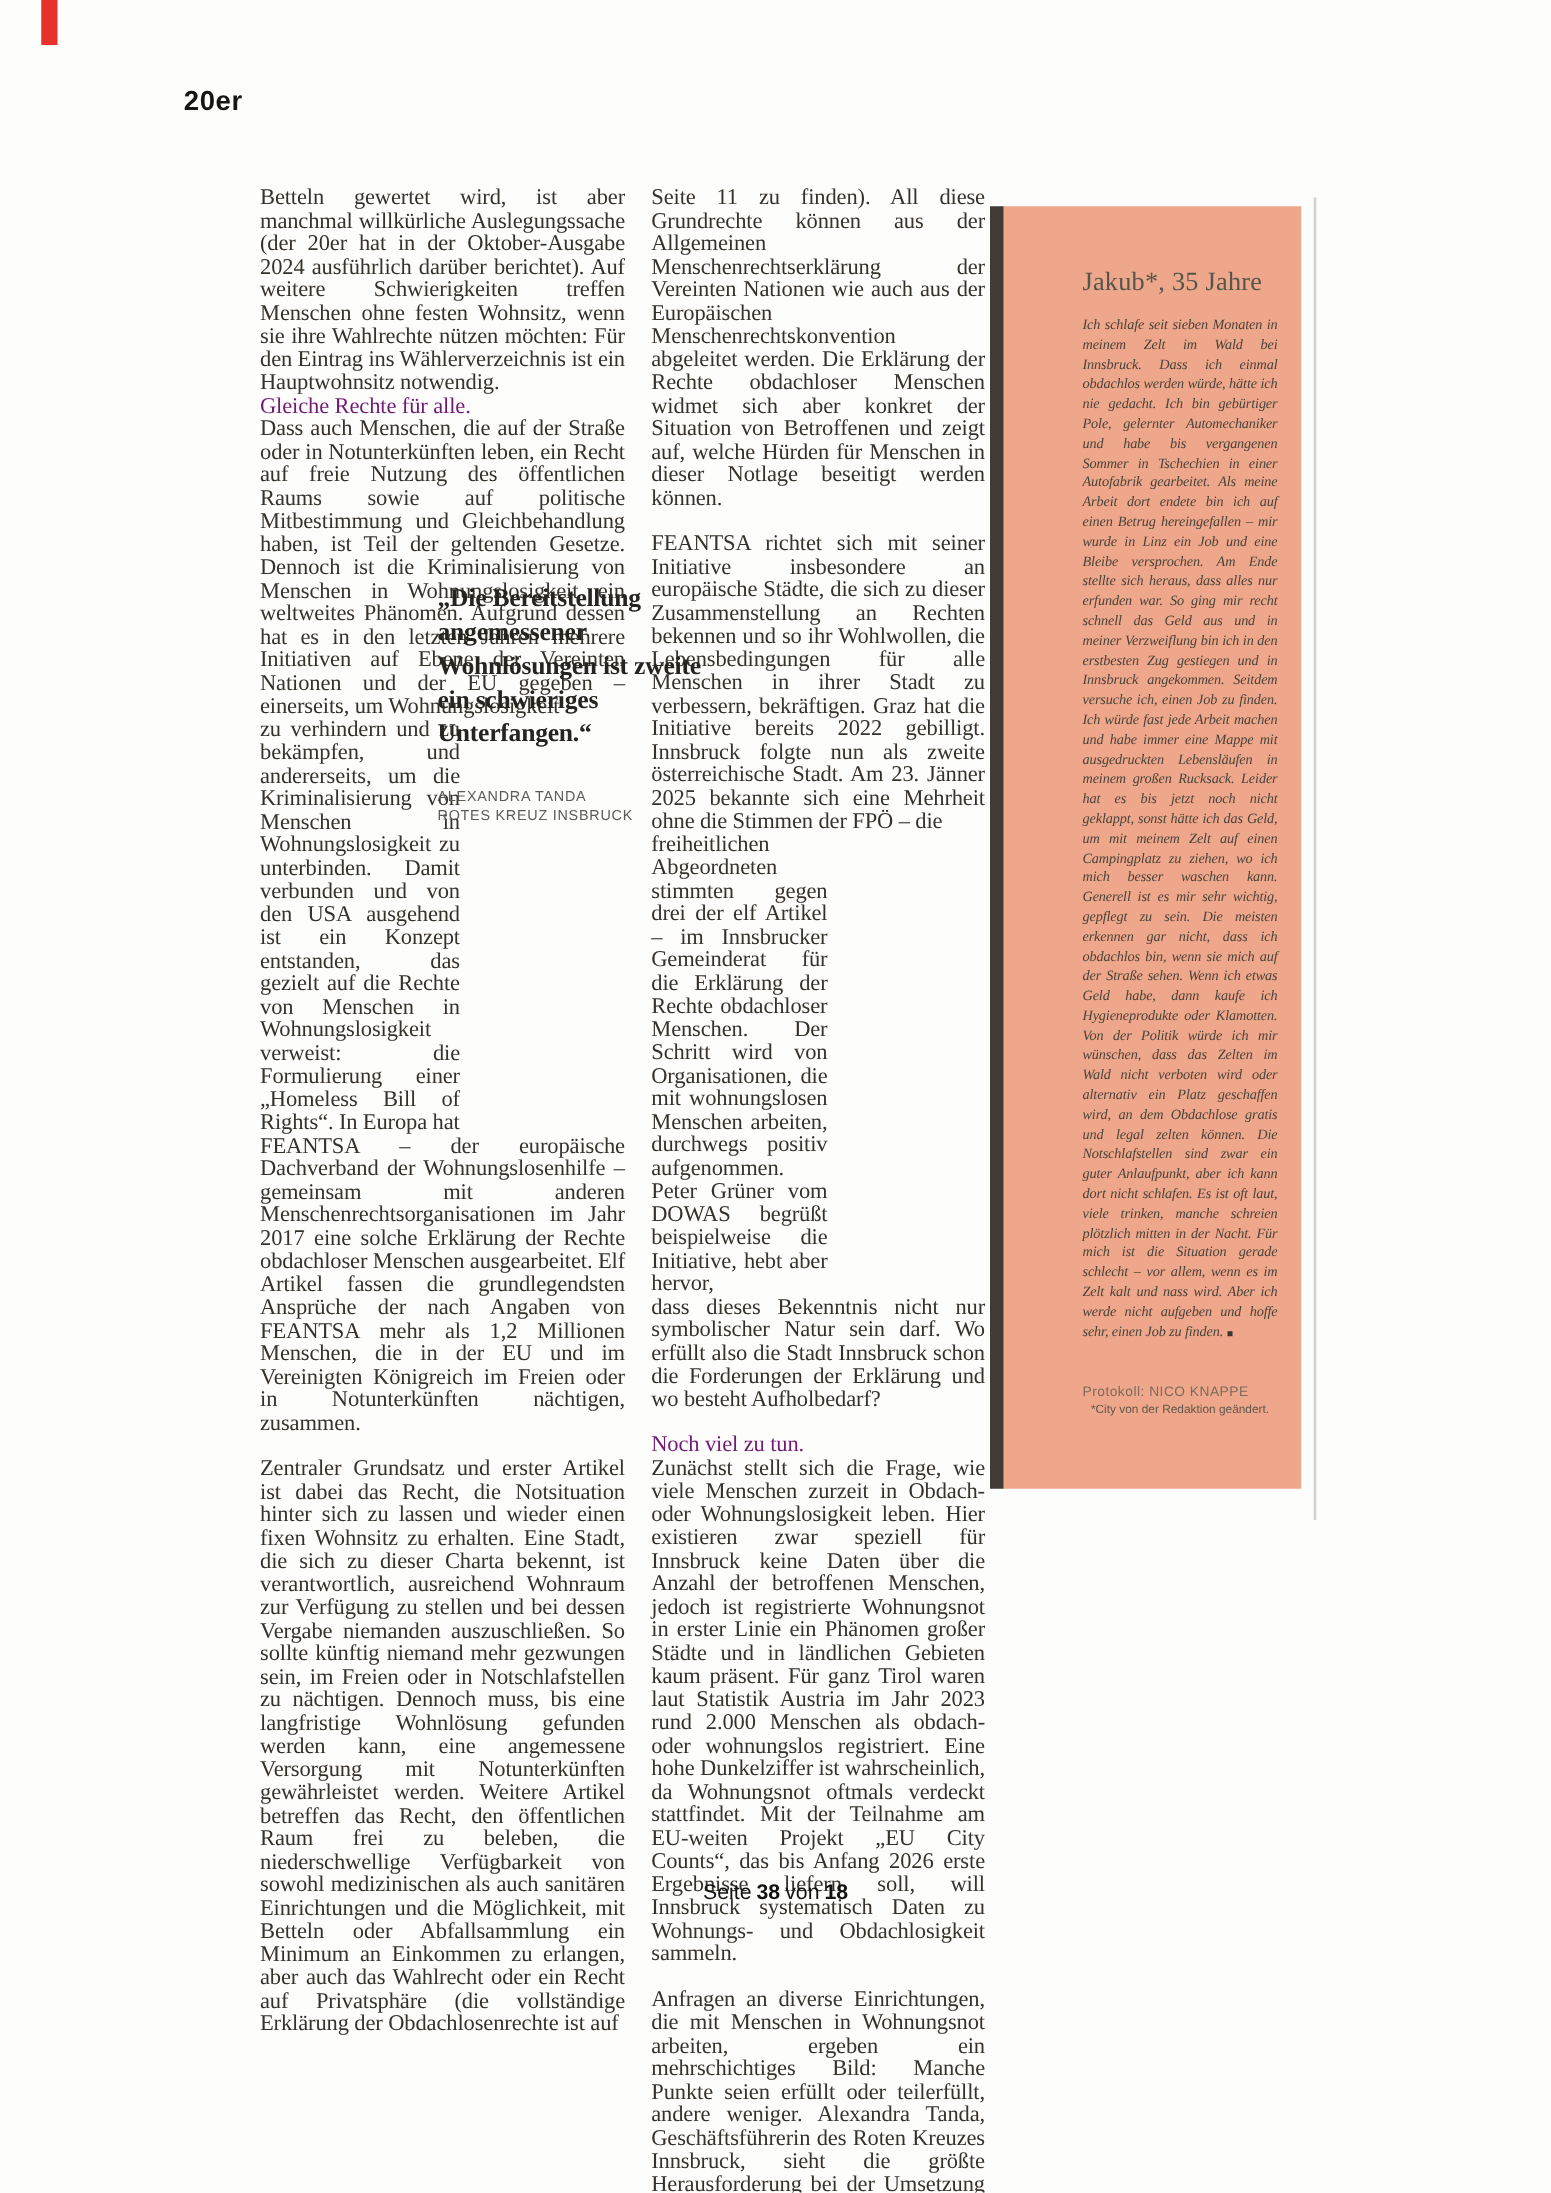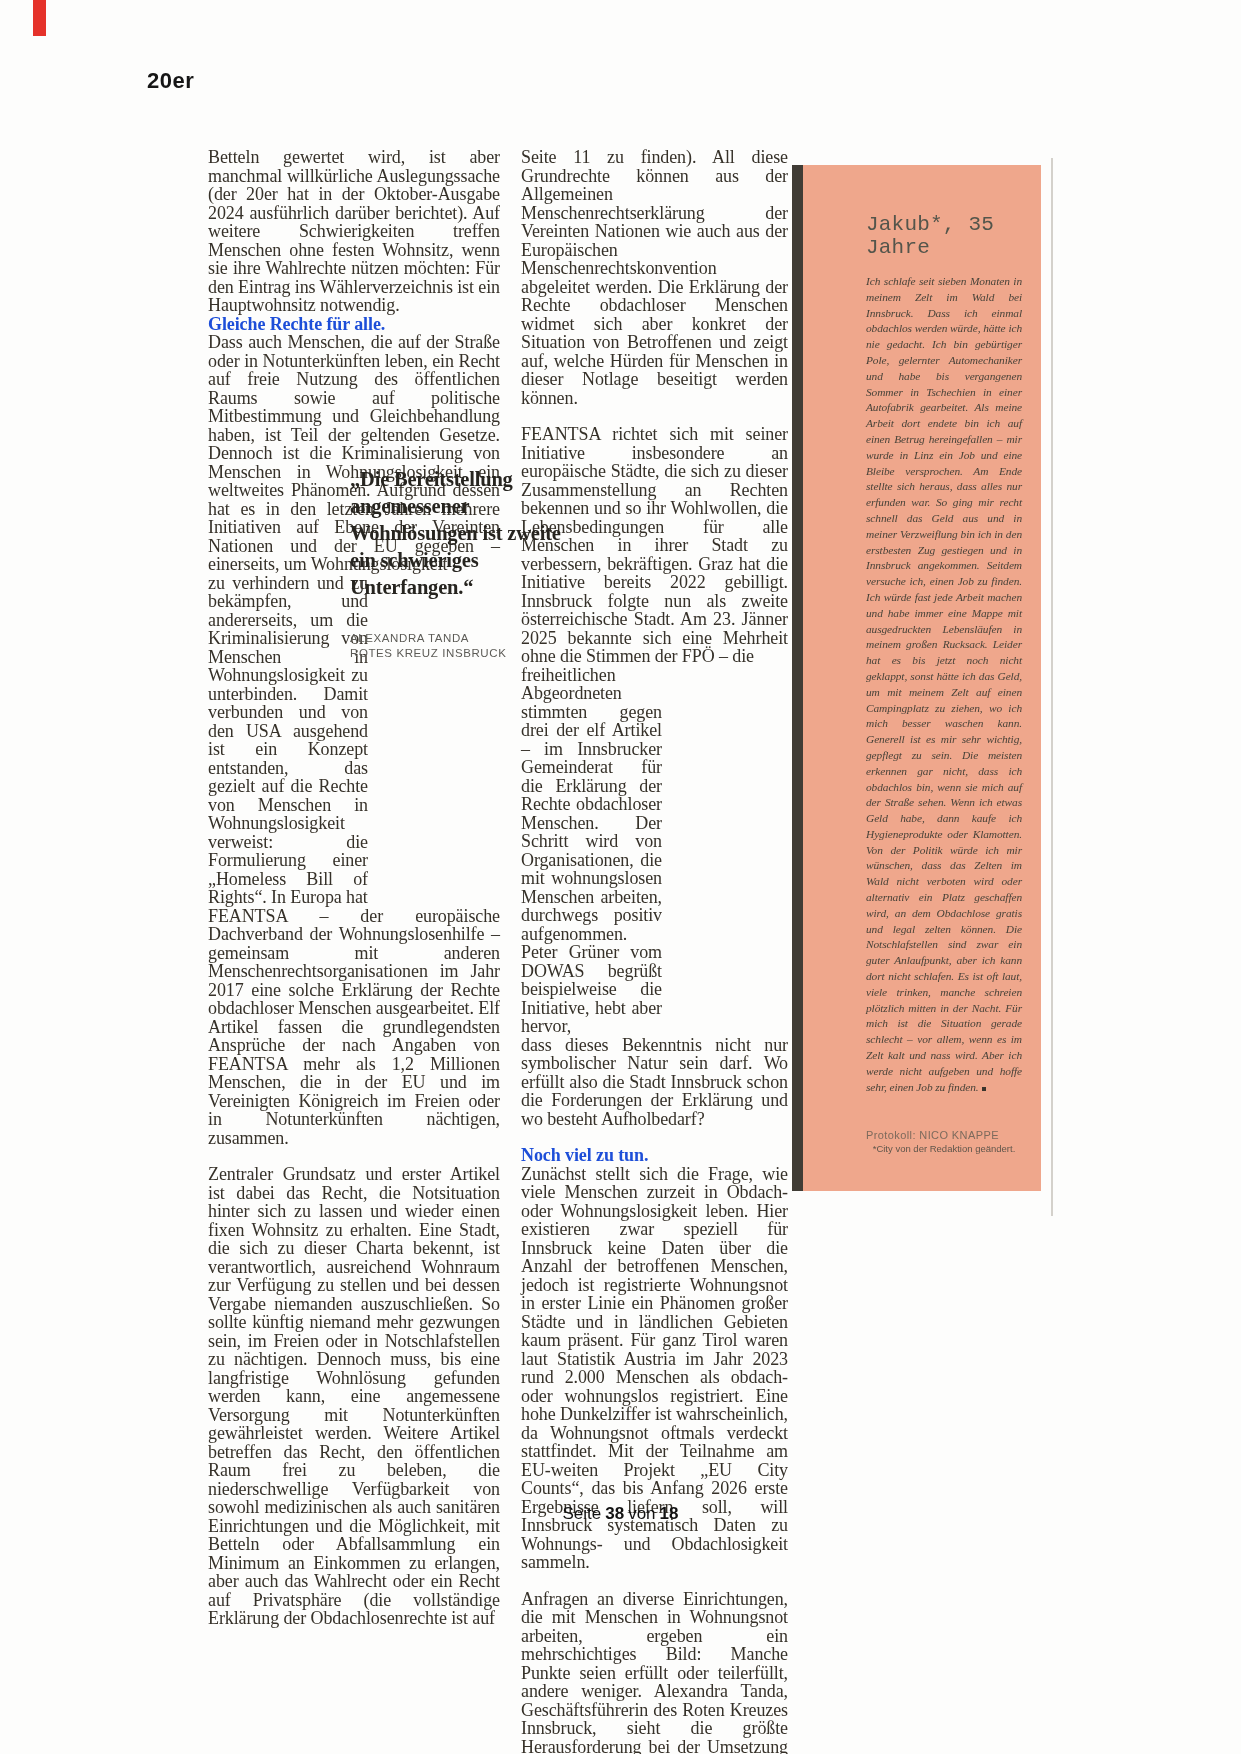--- a/index.html
+++ b/index.html
@@ -19,21 +19,21 @@
     font-size:22px;color:#161616;letter-spacing:.5px;
   }
 
   
   .col{position:absolute;top:148px;font-size:18px;line-height:18.5px;
        text-align:justify;letter-spacing:-0.1px;margin-left:38px;}
   #col1{left:170px;width:292px;}
   #col2{left:483px;width:267px;}
   .col p{margin:0;}
   .col p.gap{margin-top:18px;}
-  .subhead{font-weight:bold;margin-top:8px;color:#1d4ed8;}
+  .subhead{font-weight:normal;margin-top:8px;color:#701a75;}
   .narrow-left{width:160px;}
   .narrow-right{width:141px;margin-left:auto;}
 
   
   .pullquote{position:absolute;left:350px;top:466px;width:238px;}
   .pullquote .pq-text{
     font-weight:bold;font-size:20.5px;line-height:27px;color:#26241f;
     text-align:left;letter-spacing:-0.2px;width:222px;
   }
   .pullquote .pq-attr{
@@ -43,21 +43,21 @@
   }
 
   
   .sidebar-strip{position:absolute;left:792px;top:165px;width:11px;height:1026px;background:#403c35;}
   .sidebar{
     position:absolute;left:803px;top:165px;width:238px;height:1026px;
     background:#efa78c;box-sizing:border-box;
     padding:0 19px 0 63px;
   }
   .sidebar-title{
-    margin-top:48px;font-size:21px;color:#54554b;letter-spacing:.2px;font-family:Liberation Mono, monospace;
+    margin-top:48px;font-size:21px;color:#54554b;letter-spacing:.2px;
   }
   .sidebar-story{
     margin-top:15px;font-style:italic;font-size:11.4px;line-height:15.8px;
     text-align:justify;color:#494339;letter-spacing:-0.1px;
   }
   .endmark{display:inline-block;width:4px;height:4px;background:#3a352d;margin-left:3px;}
   .sidebar-credit{
     margin-top:34px;text-align:left;
     font-family:"Liberation Sans", sans-serif;
     font-size:11px;letter-spacing:.4px;color:#7d6a5c;

